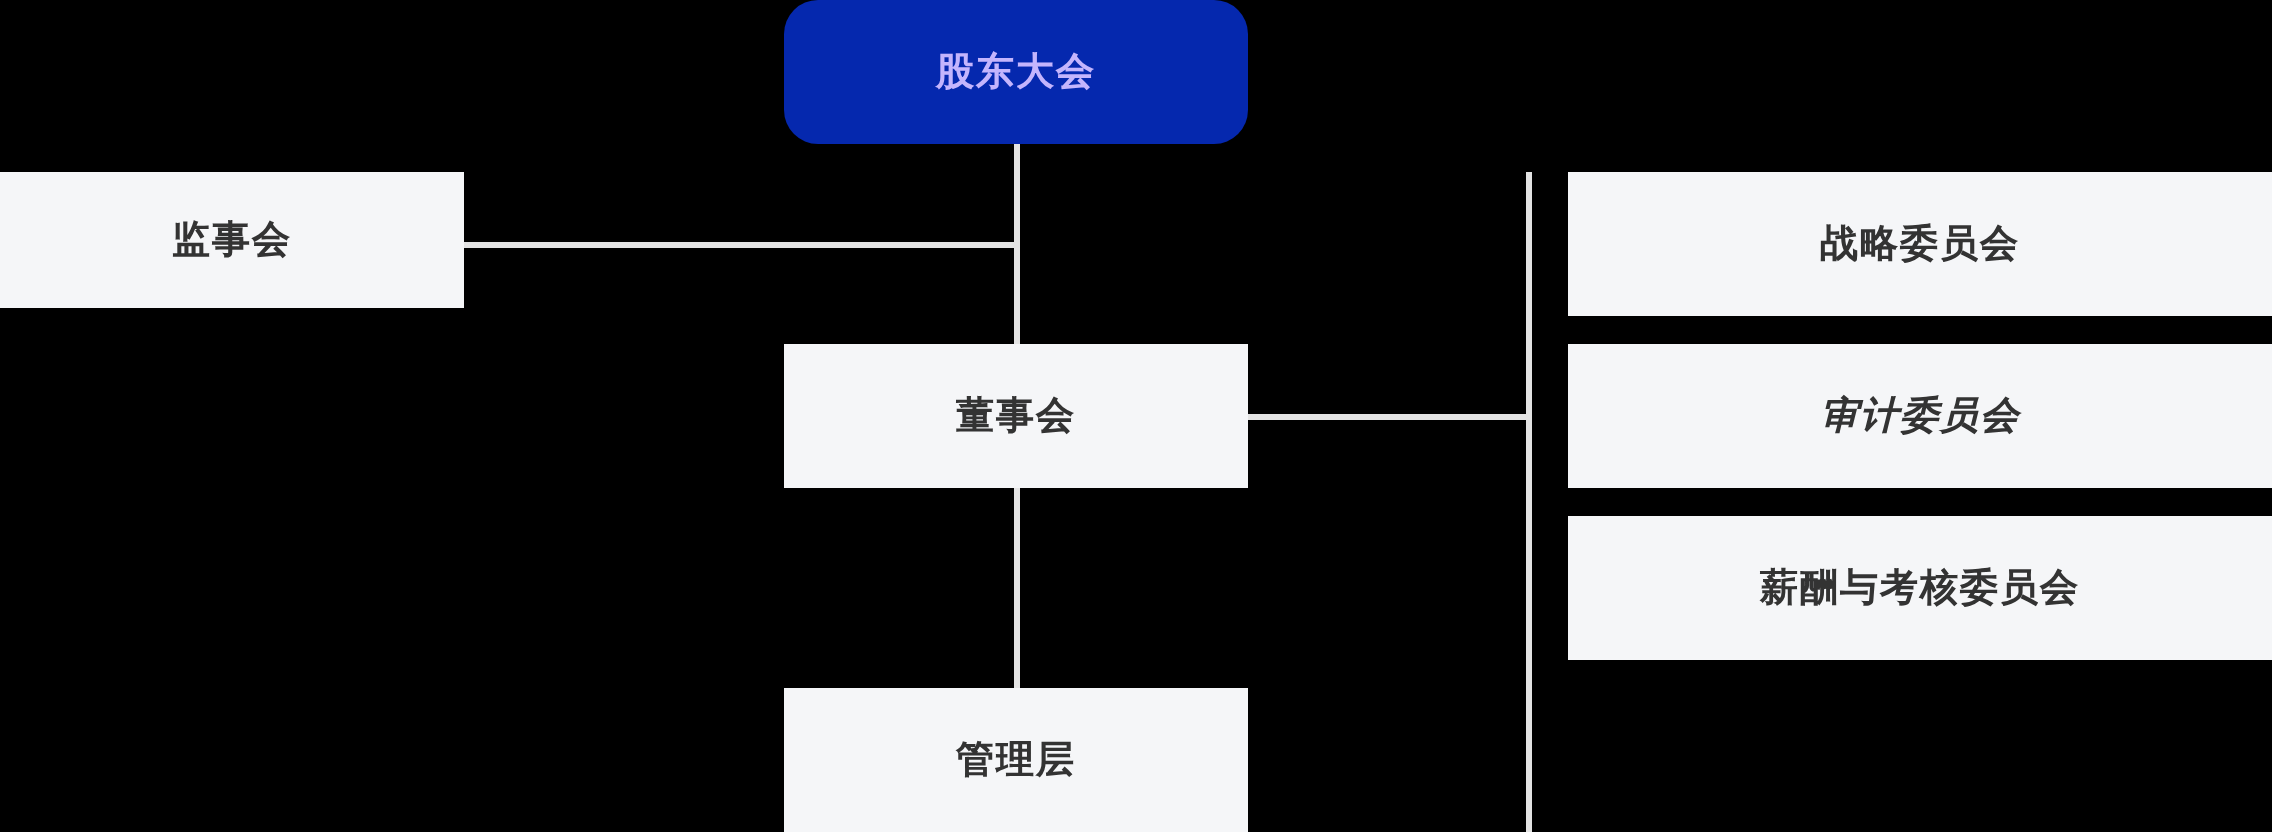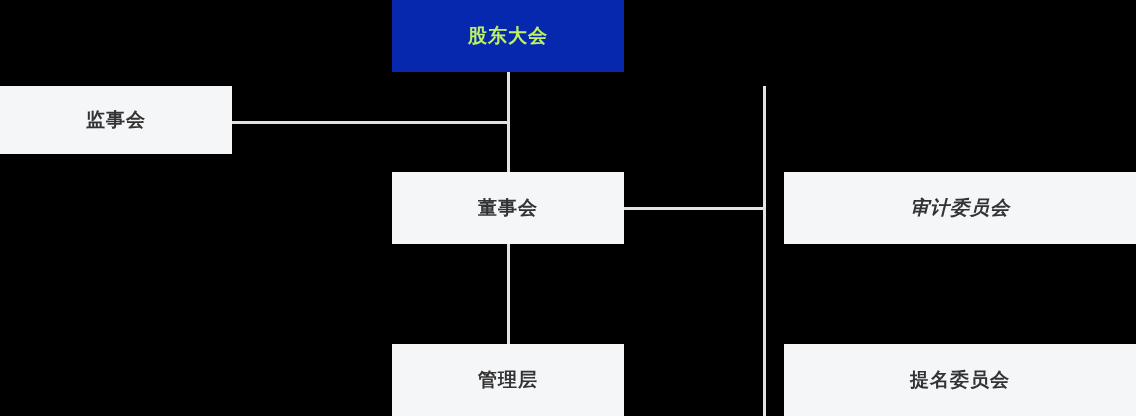--- a/index.html
+++ b/index.html
@@ -24,21 +24,22 @@
     align-items: center;
     justify-content: center;
     text-align: center;
     font-size: 19px;
     font-weight: bold;
     letter-spacing: 1px;
     z-index: 2;
   }
   .node-primary {
     background: #0528ae;
-    color: #bef264;
+    color: #c4b5fd;
+    border-radius: 17px;
   }
   .node-default {
     background: #f5f6f8;
     color: #333333;
   }
   
   .n-shareholders {
     left: 392px;
     top: 0px;
     width: 232px;
@@ -125,19 +126,20 @@
   <div class="connector ln-trunk-right"></div>
 
   <div class="node node-primary n-shareholders">股东大会</div>
 
   <div class="node node-default n-supervisors">监事会</div>
 
   <div class="node node-default n-management">管理层</div>
 
   <div class="node node-default n-board">董事会</div>
 
+  <div class="node node-default n-committee c-0">战略委员会</div>
 
   <div class="node node-default n-committee c-1">审计委员会</div>
 
+  <div class="node node-default n-committee c-2">薪酬与考核委员会</div>
 
-  <div class="node node-default n-committee c-3">提名委员会</div>
 
 </div>
 
 </body></html>

